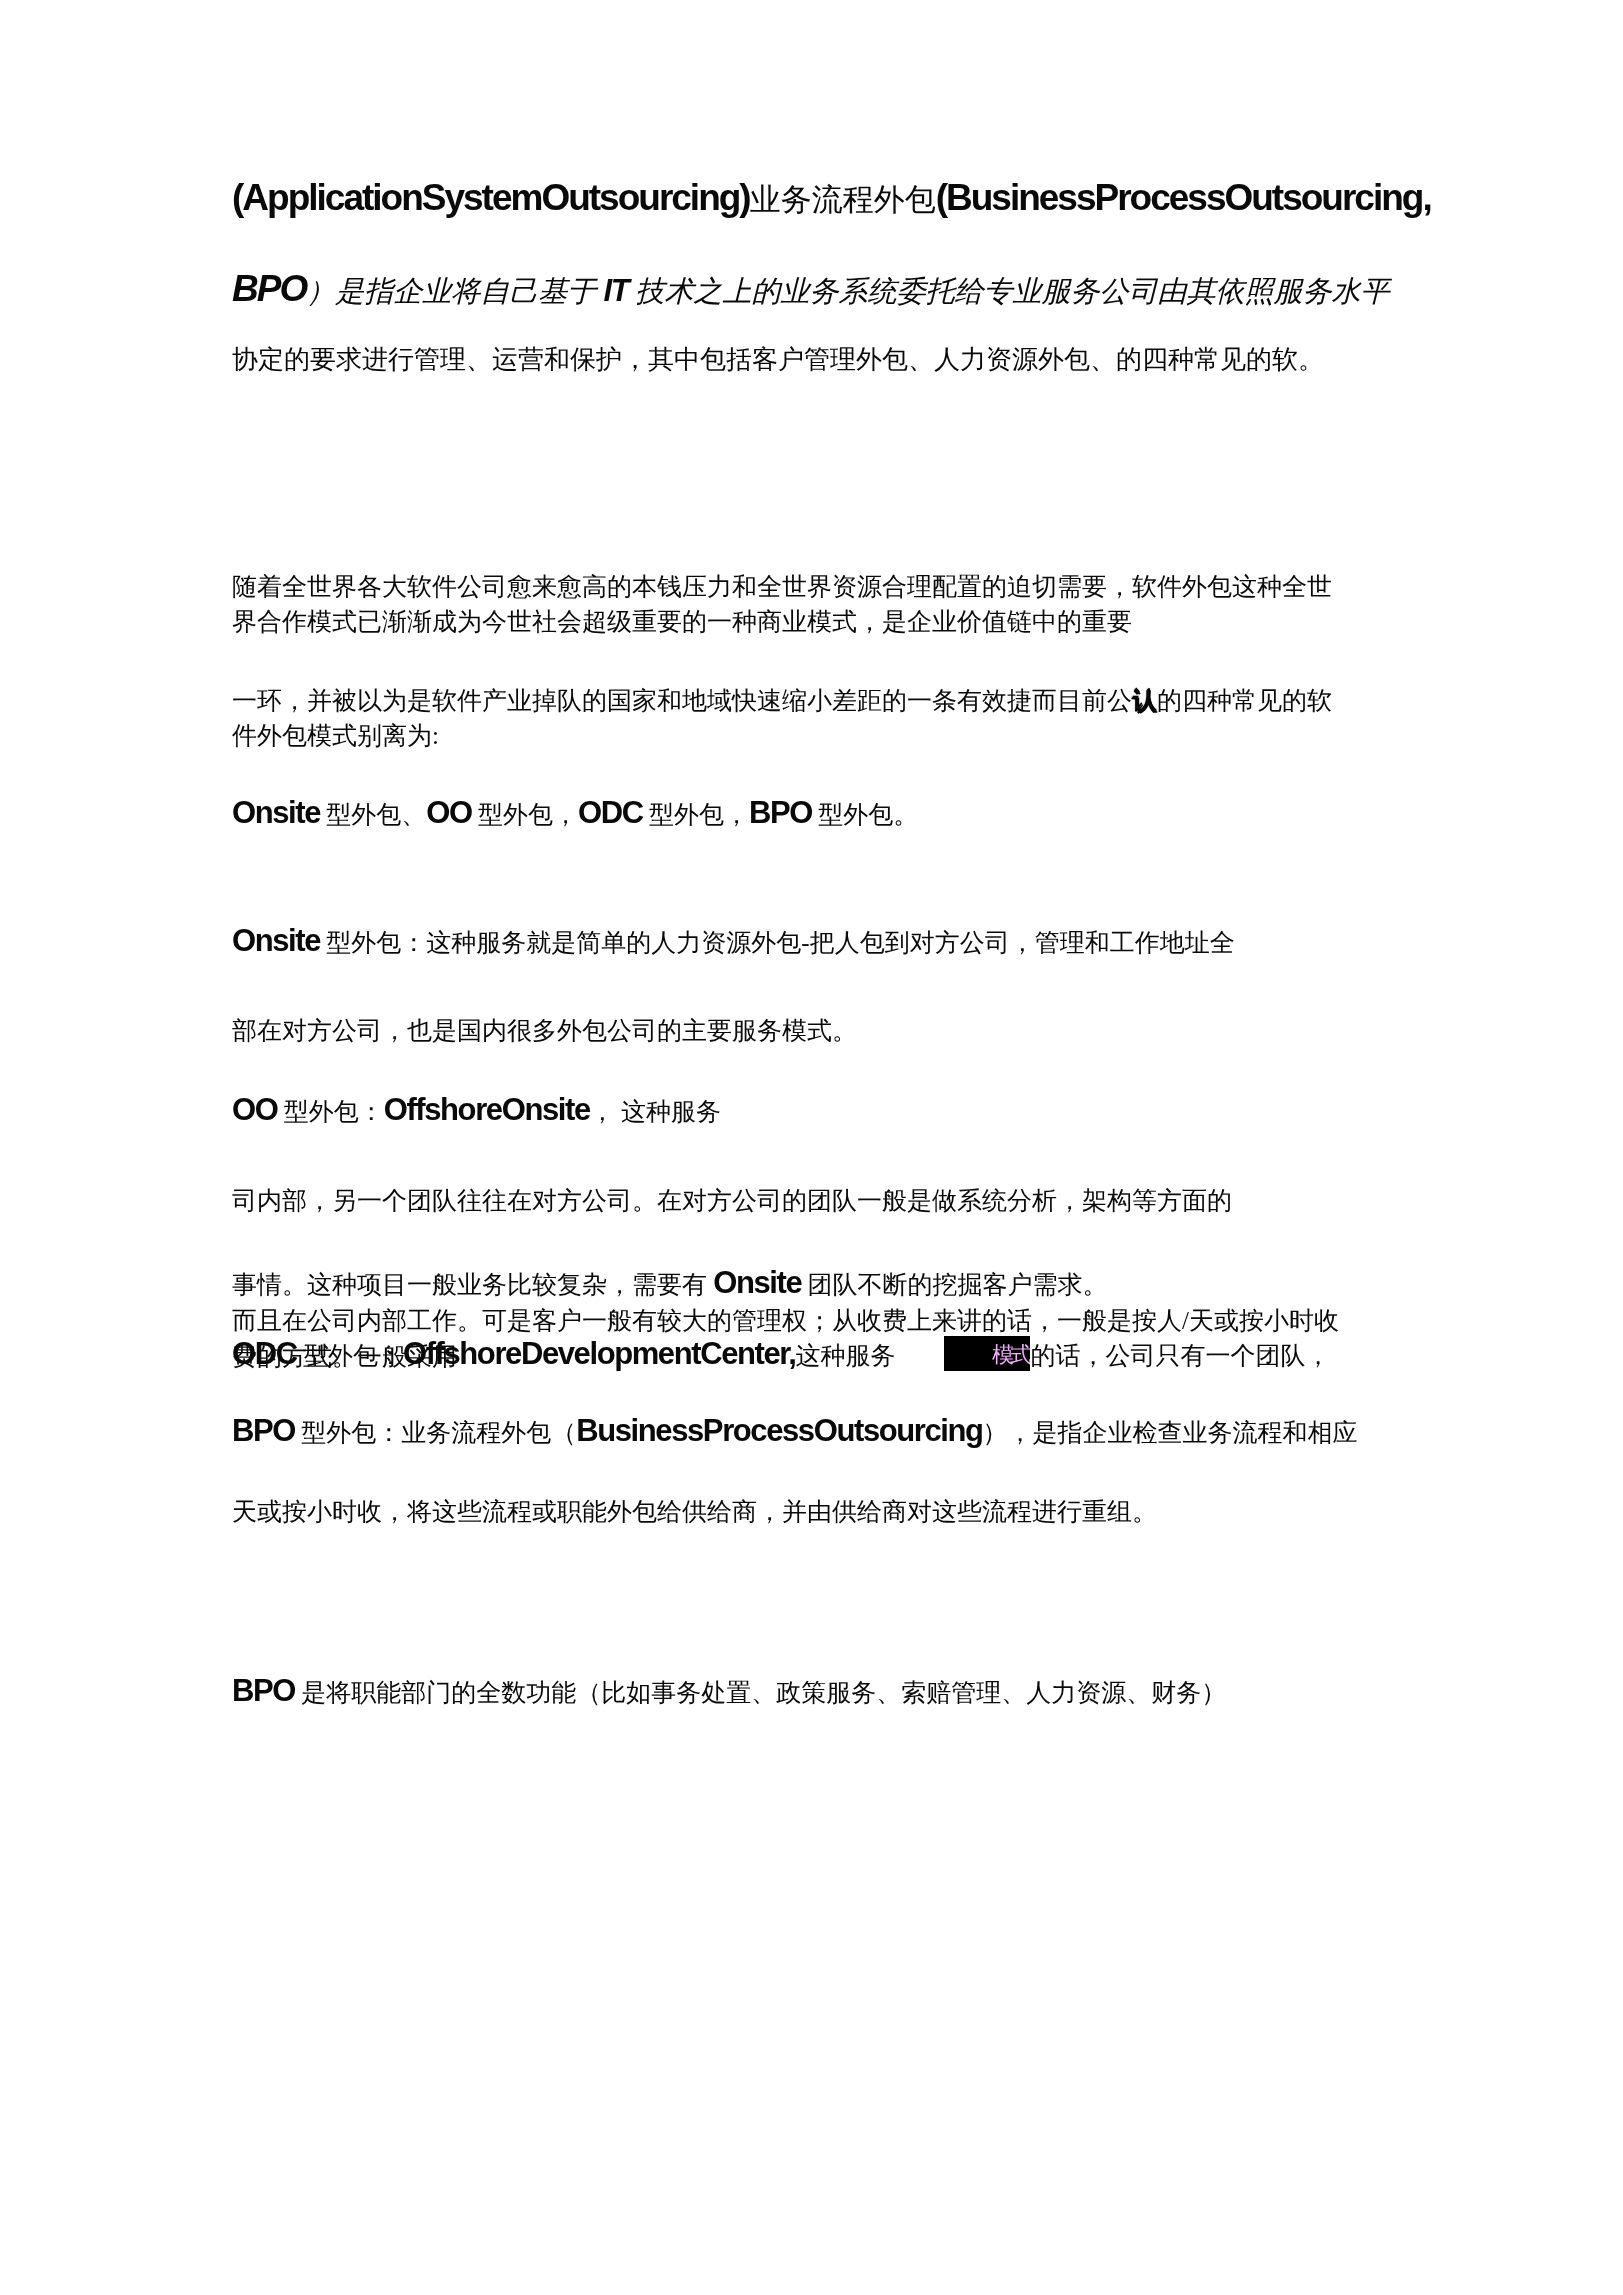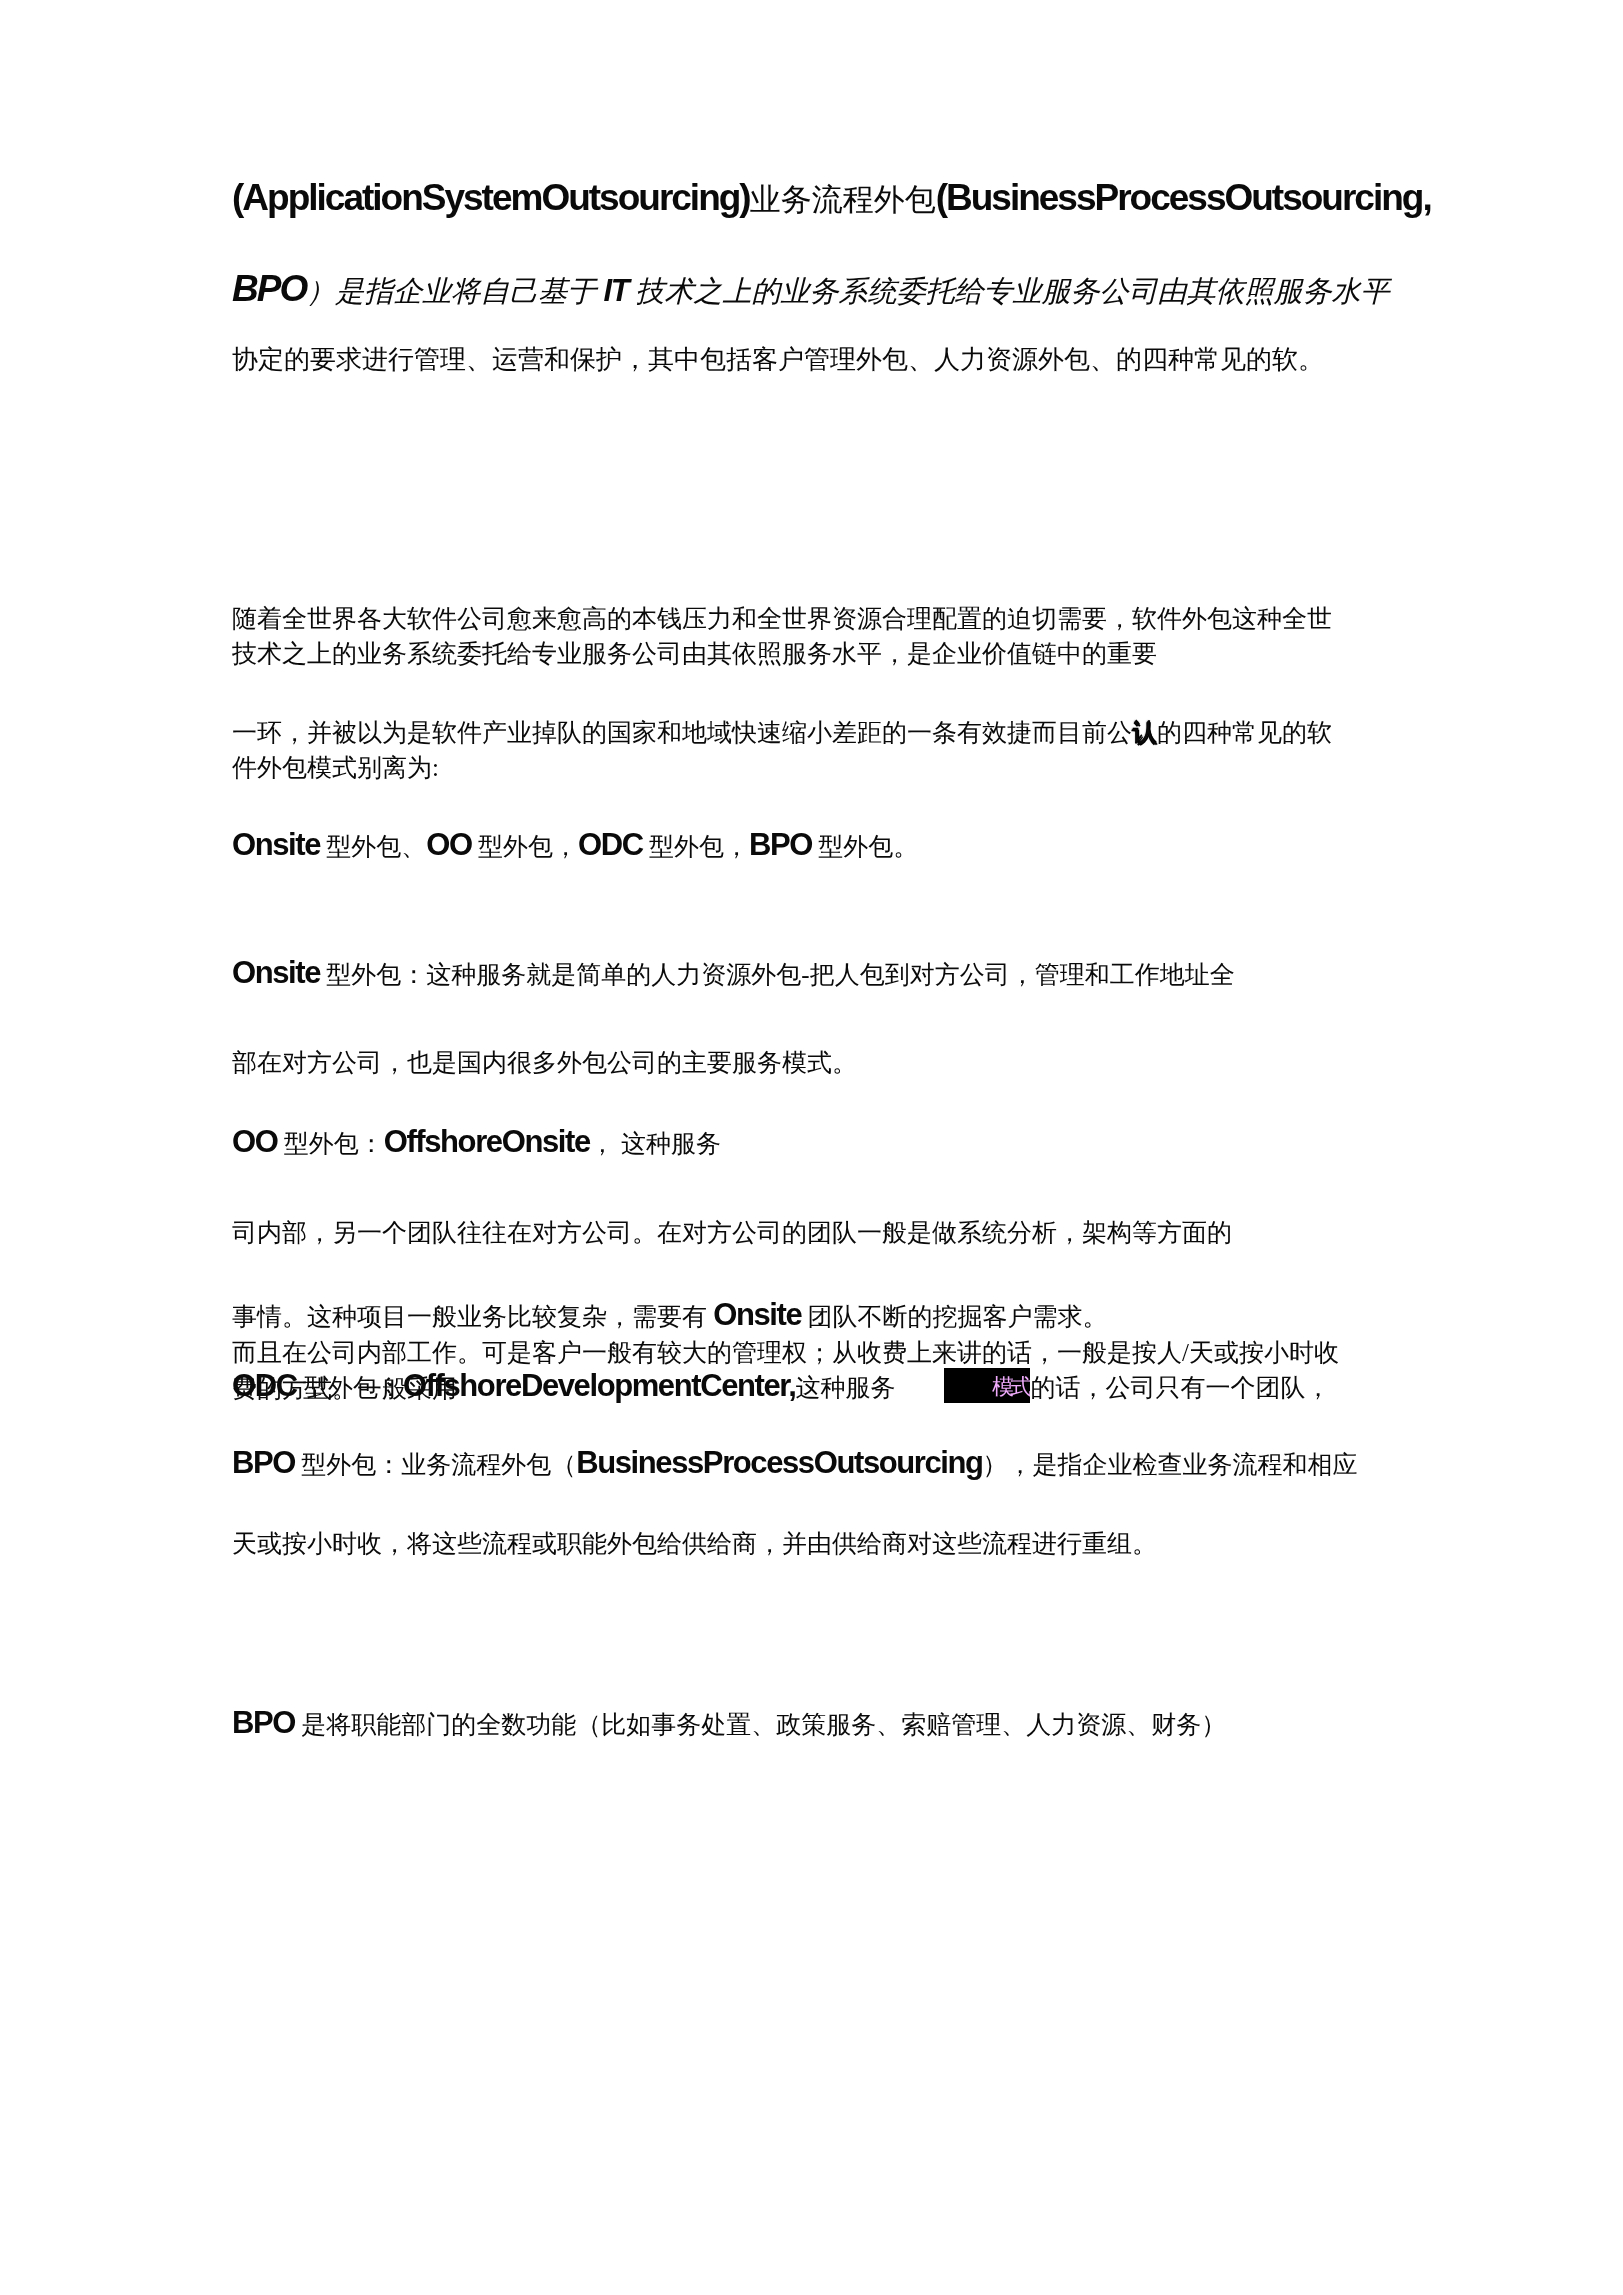--- a/index.html
+++ b/index.html
@@ -11,21 +11,21 @@
     overflow:hidden;
     color:#0a0a0a;
   }
   .line{
     position:absolute;
     left:232px;
     white-space:nowrap;
     font-family:"Liberation Serif","DejaVu Serif",serif;
     color:#0a0a0a;
   }
-  .cn37{font-size:25px;line-height:1.25;margin-top:32px;}
+  .cn37{font-size:25px;line-height:1.25;}
   .cn38{font-size:26px;line-height:1.25;}
   .cn42{font-size:29px;line-height:1.25;font-style:italic;}
   .cn46{font-size:31px;line-height:1.25;text-align:right;}
   .lat{
     font-family:"Liberation Sans","DejaVu Sans",sans-serif;
     font-weight:700;
   }
   .lat54{font-size:37px;letter-spacing:-2px;}
   .lat46{font-size:31px;letter-spacing:-1.4px;}
   .smudge{
@@ -61,21 +61,21 @@
 
   <div class="line cn38" style="top:344px">
     <span>协定的要求进行管理、运营和保护，其中包括客户管理外包、人力资源外包、的四种常见的软。</span>
   </div>
 
   <div class="line cn37" style="top:571px">
     <span>随着全世界各大软件公司愈来愈高的本钱压力和全世界资源合理配置的迫切需要，软件外包这种全世</span>
   </div>
 
   <div class="line cn37" style="top:606px">
-    <span>技术之上的业务系统委托给专业服务公司由其依照服务水平，是企业价值链中的重要</span>
+    <span>界合作模式已渐渐成为今世社会超级重要的一种商业模式，是企业价值链中的重要</span>
   </div>
 
   <div class="line cn37" style="top:685px">
     <span>一环，并被以为是软件产业掉队的国家和地域快速缩小差距的一条有效捷而目前公</span><span class="smudge">认</span><span>的四种常见的软</span>
   </div>
 
   <div class="line cn37" style="top:720px">
     <span>件外包模式别离为:</span>
   </div>
 

